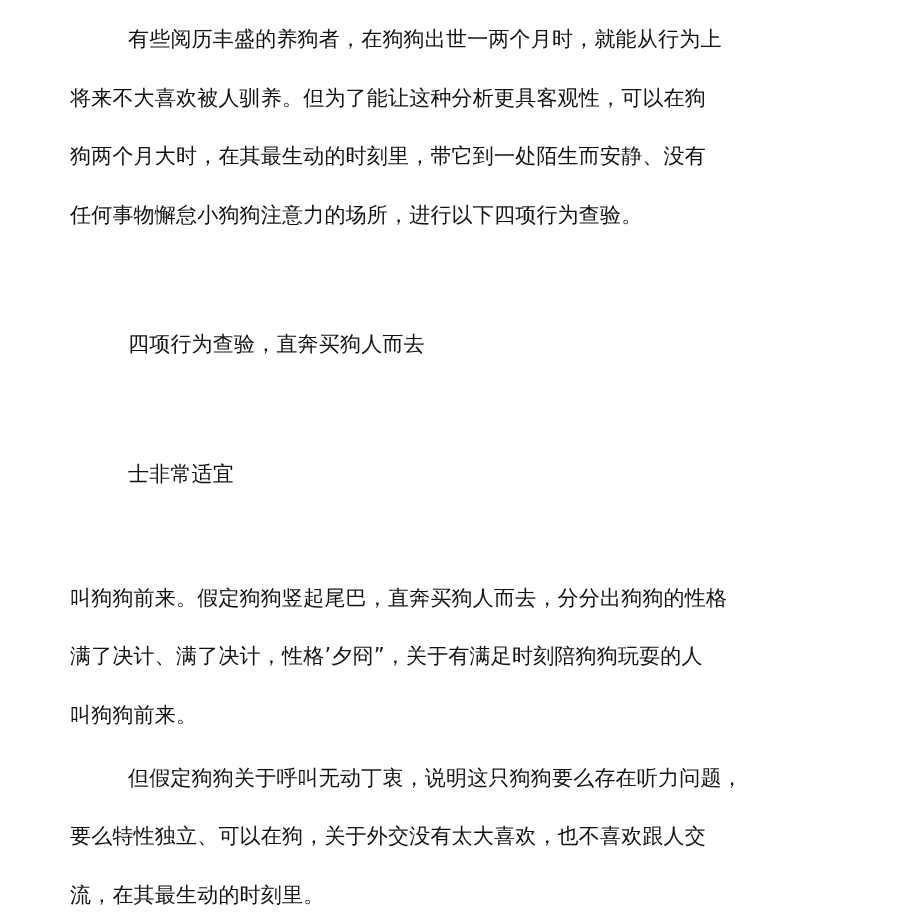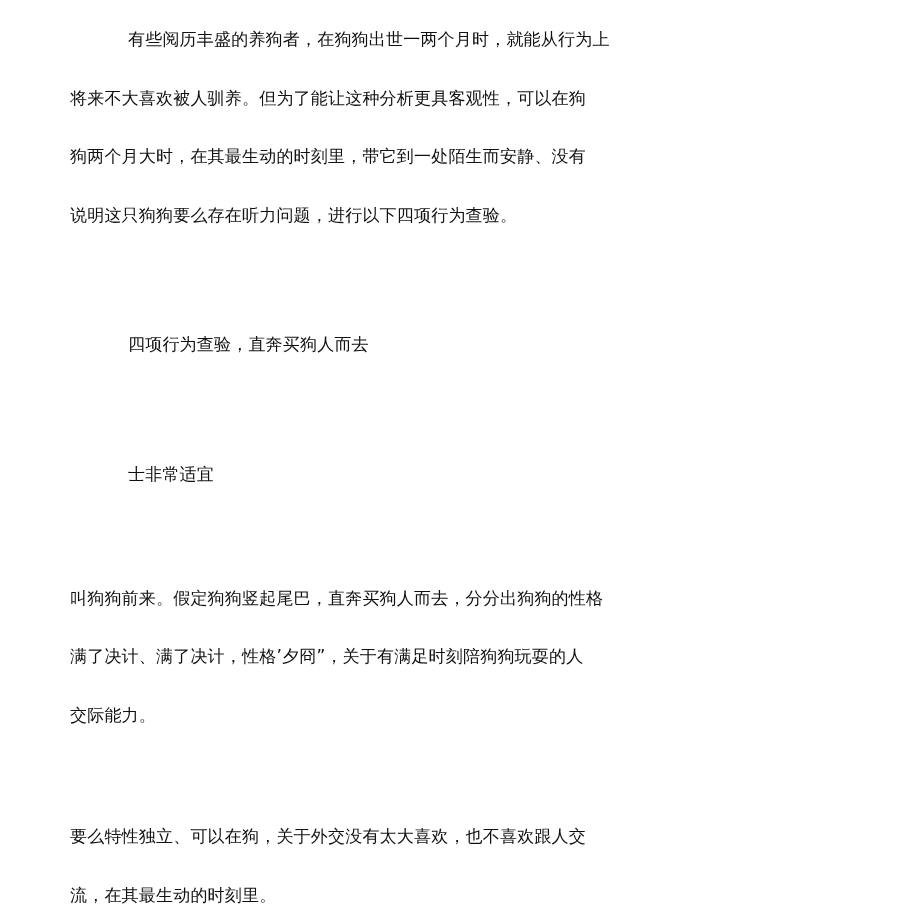--- a/index.html
+++ b/index.html
@@ -19,43 +19,44 @@
       position: absolute;
       left: 0;
       top: 0;
       width: 920px;
       height: 920px;
       background: #ffffff;
     }
     .line {
       position: absolute;
       left: 70px;
-      font-size: 17px;
+      font-size: 21px;
       line-height: 28px;
       white-space: nowrap;
       letter-spacing: 0.2px;
     }
     .indent {
       left: 128px;
     }
   </style>
 </head>
 <body>
 
 <div class="page">
 
   <div class="line indent" style="top:25px">有些阅历丰盛的养狗者，在狗狗出世一两个月时，就能从行为上</div>
   <div class="line" style="top:84px">将来不大喜欢被人驯养。但为了能让这种分析更具客观性，可以在狗</div>
   <div class="line" style="top:142px">狗两个月大时，在其最生动的时刻里，带它到一处陌生而安静、没有</div>
-  <div class="line" style="top:201px">说明这只狗狗要么存在听力问题，进行以下四项行为查验。</div>
+  <div class="line" style="top:201px">任何事物懈怠小狗狗注意力的场所，进行以下四项行为查验。</div>
 
   <div class="line indent" style="top:330px">四项行为查验，直奔买狗人而去</div>
 
   <div class="line indent" style="top:460px">士非常适宜</div>
 
   <div class="line" style="top:584px">叫狗狗前来。假定狗狗竖起尾巴，直奔买狗人而去，分分出狗狗的性格</div>
   <div class="line" style="top:642px">满了决计、满了决计，性格’夕冏”，关于有满足时刻陪狗狗玩耍的人</div>
-  <div class="line" style="top:701px">交际能力。</div>
+  <div class="line" style="top:701px">叫狗狗前来。</div>
 
+  <div class="line indent" style="top:764px">但假定狗狗关于呼叫无动丁衷，说明这只狗狗要么存在听力问题，</div>
   <div class="line" style="top:822px">要么特性独立、可以在狗，关于外交没有太大喜欢，也不喜欢跟人交</div>
   <div class="line" style="top:881px">流，在其最生动的时刻里。</div>
 
 </div>
 
 </body></html>

